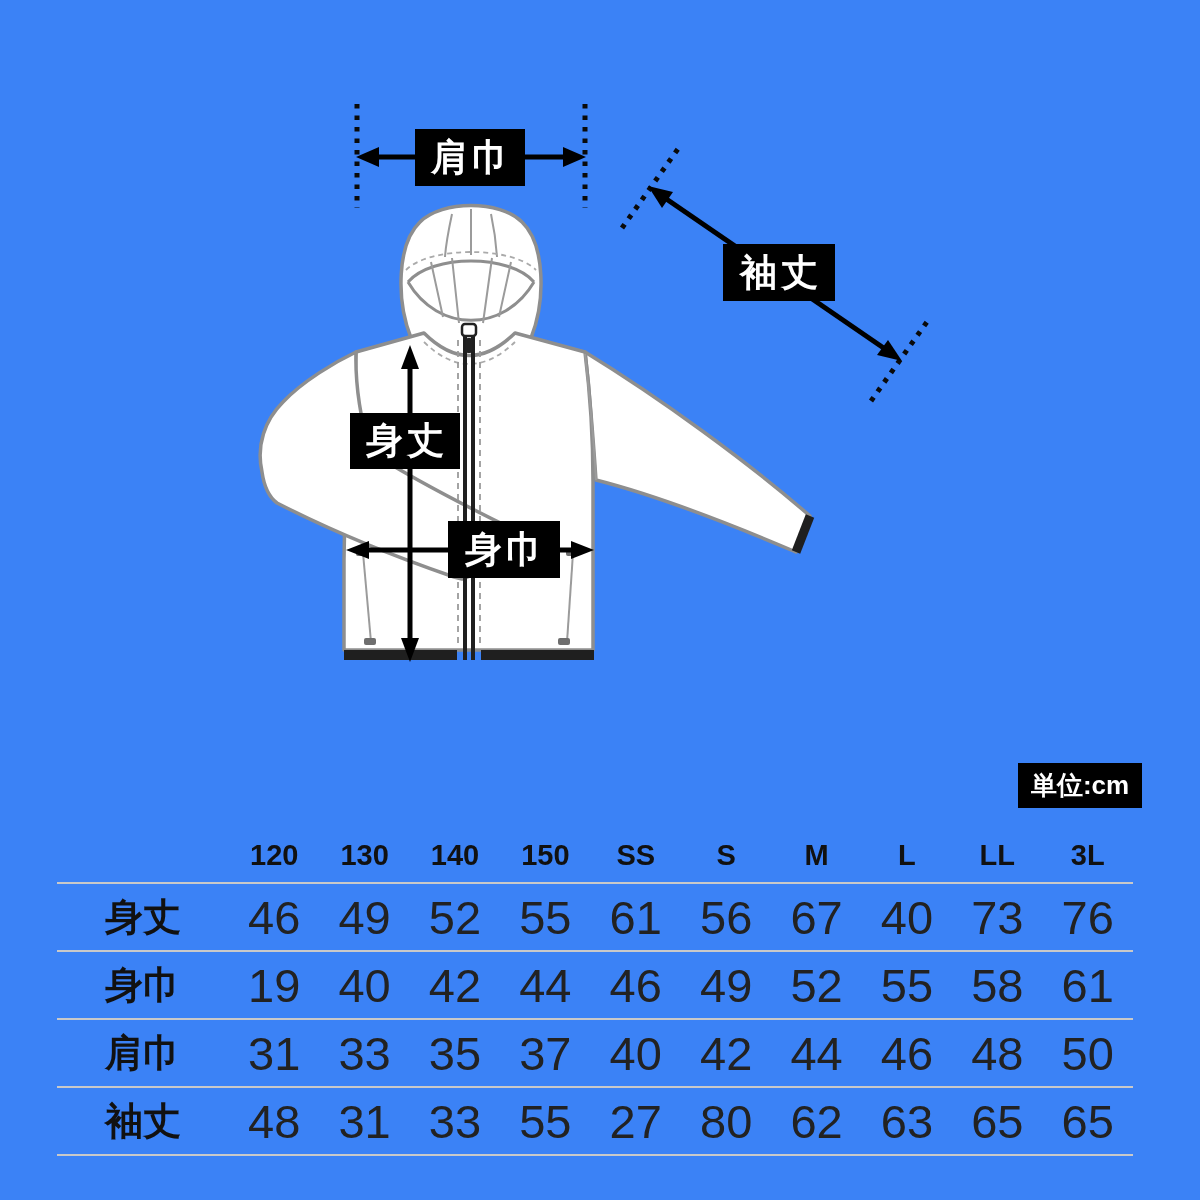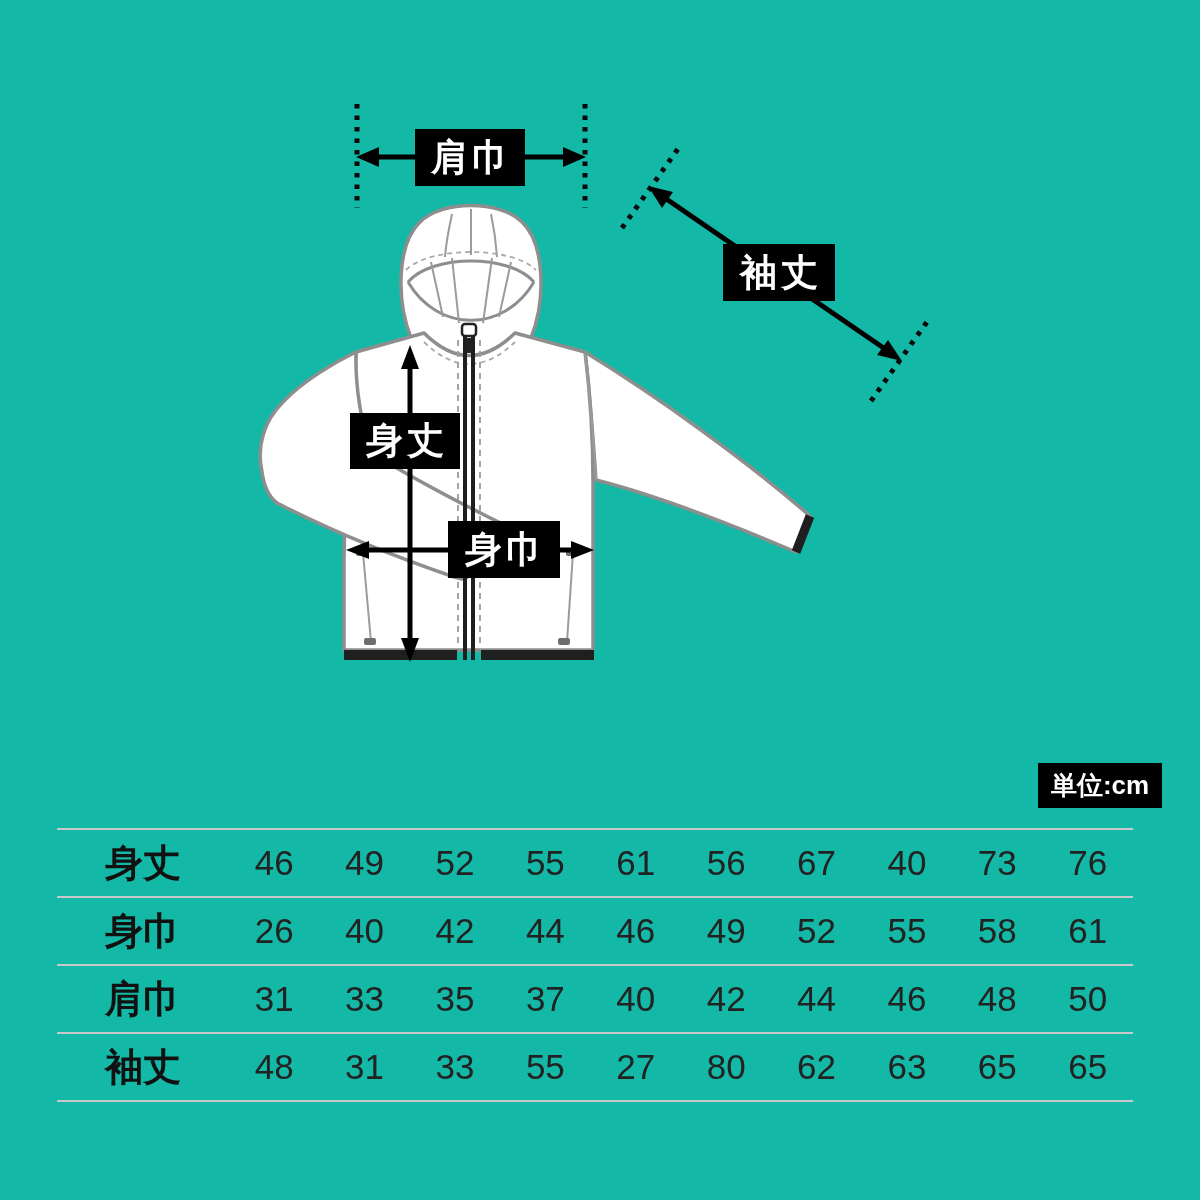--- a/index.html
+++ b/index.html
@@ -1,38 +1,38 @@
 <!DOCTYPE html>
 <html><head>
 <meta charset="utf-8">
 <style>
   html,body{margin:0;padding:0;background:#ffffff;}
   .page{
-    position:relative;width:1200px;height:1200px;background:#14b8a6;overflow:hidden;
+    position:relative;width:1200px;height:1200px;background:#3b82f6;overflow:hidden;
     font-family:"Liberation Sans","DejaVu Sans",sans-serif;color:#1f1f1f;
   }
   .diagram-svg{position:absolute;left:0;top:0;width:1200px;height:1200px;}
   .dim-label{
     position:absolute;background:#000;color:#fff;font-weight:bold;font-size:37px;
     display:flex;align-items:center;justify-content:center;letter-spacing:4px;text-indent:4px;
   }
   .unit-badge{
     position:absolute;left:1018px;top:763px;width:124px;height:45px;background:#000;color:#fff;
-    font-size:26px;font-weight:bold;display:flex;align-items:center;justify-content:center;margin-left:20px;
+    font-size:26px;font-weight:bold;display:flex;align-items:center;justify-content:center;
   }
   table.size-table{
     position:absolute;left:57px;top:828px;width:1076px;
     border-collapse:collapse;table-layout:fixed;
   }
   table.size-table col.lblcol{width:172px;}
   table.size-table th,table.size-table td{
     text-align:center;vertical-align:middle;padding:0;font-weight:normal;
   }
   tr.hdr th{height:54px;font-size:29px;font-weight:bold;color:#111;}
-  tr.datarow td{height:66px;font-size:35px;color:#222;border-top:2px solid #c9c9c9;}
+  tr.datarow td{height:66px;font-size:47px;color:#222;border-top:2px solid #c9c9c9;}
   tr.datarow td.rowlabel{font-size:38px;font-weight:bold;color:#111;}
   tr.datarow:last-child td{border-bottom:2px solid #c9c9c9;}
 </style>
 </head>
 <body>
 
 <div class="page">
 
   <svg class="diagram-svg" viewBox="0 0 1200 1200" xmlns="http://www.w3.org/2000/svg">
 
@@ -131,36 +131,49 @@
         <col>
         <col>
         <col>
         <col>
         <col>
         <col>
         <col>
         <col>
     </colgroup>
     <tbody>
+      <tr class="hdr">
+        <th></th>
+        <th>120</th>
+        <th>130</th>
+        <th>140</th>
+        <th>150</th>
+        <th>SS</th>
+        <th>S</th>
+        <th>M</th>
+        <th>L</th>
+        <th>LL</th>
+        <th>3L</th>
+      </tr>
       <tr class="datarow">
         <td class="rowlabel">身丈</td>
         <td>46</td>
         <td>49</td>
         <td>52</td>
         <td>55</td>
         <td>61</td>
         <td>56</td>
         <td>67</td>
         <td>40</td>
         <td>73</td>
         <td>76</td>
       </tr>
       <tr class="datarow">
         <td class="rowlabel">身巾</td>
-        <td>26</td>
+        <td>19</td>
         <td>40</td>
         <td>42</td>
         <td>44</td>
         <td>46</td>
         <td>49</td>
         <td>52</td>
         <td>55</td>
         <td>58</td>
         <td>61</td>
       </tr>

